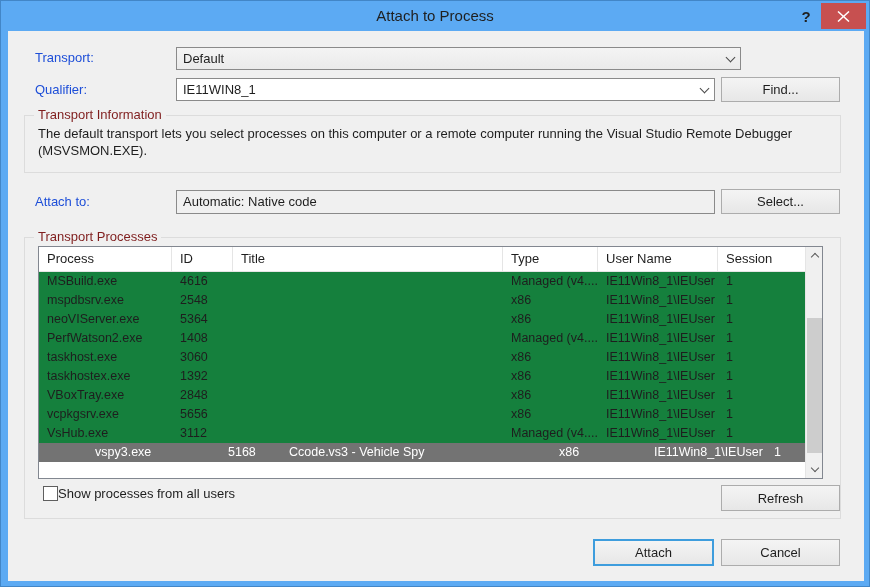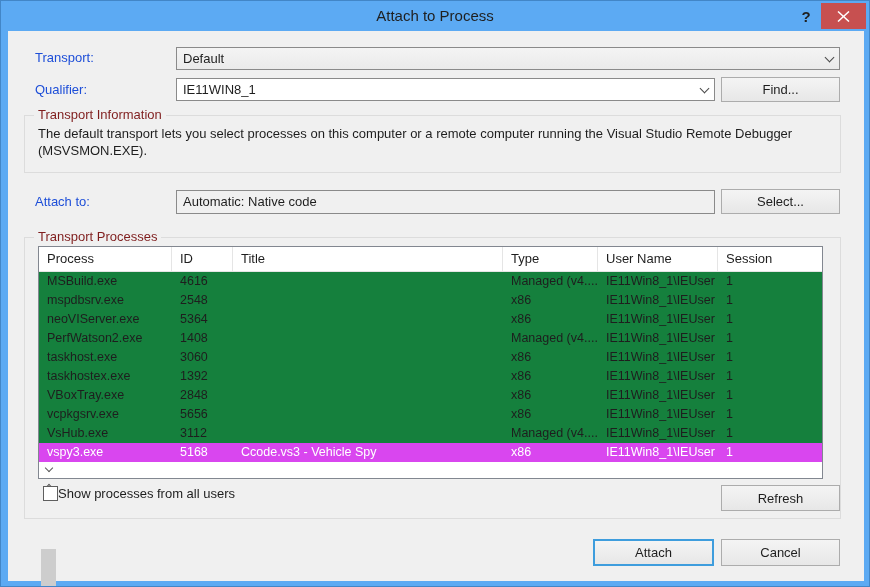--- a/index.html
+++ b/index.html
@@ -57,36 +57,36 @@
   .btn.default { border:2px solid #3e9ddd; }
 
   .groupbox { position:absolute; border:1px solid #dcdcdc; }
   .groupbox .legend {
     position:absolute; top:-9px; left:9px; background:#f0f0f0; padding:0 4px; color:#7f1d1d;
   }
   .ti-text { position:absolute; left:13px; top:9px; width:772px; line-height:17px; color:#1e1e1e; }
 
   .proc-table {
     position:absolute; left:30px; top:215px; width:785px; height:233px;
-    background:#fff; border:1px solid #828790; display:flex;flex-direction:column;
+    background:#fff; border:1px solid #828790; display:flex;
   }
   .table-main { flex:1; overflow:hidden; }
   .thead {
     display:grid; grid-template-columns:133px 61px 270px 95px 120px 1fr;
     height:25px; border-bottom:1px solid #e5e5e5; background:#fff;
   }
   .hcell { line-height:24px; padding-left:8px; border-right:1px solid #e5e5e5; color:#1e1e1e;
     white-space:nowrap; overflow:hidden; }
   .hcell:last-child { border-right:none; }
   .trow {
     display:grid; grid-template-columns:133px 61px 270px 95px 120px 1fr;
     height:19px; background:#15803d;
   }
   .tcell { line-height:19px; padding-left:8px; font-size:12.5px; white-space:nowrap; overflow:hidden; color:#1e1e1e; }
-  .trow.selected { background:#d946ef; }
+  .trow.selected { background:#737373;padding-left:48px; }
   .trow.selected .tcell { color:#fff; }
 
   .scrollbar {
     width:17px; background:#f0f0f0; position:relative; border-left:1px solid #e5e5e5;
   }
   .sb-btn { position:absolute; left:0; width:17px; height:17px; display:flex; align-items:center; justify-content:center; }
   .sb-up { top:0; } .sb-down { bottom:0; }
   .sb-chev { width:6px; height:6px; border-right:1.4px solid #5a5a5a; border-bottom:1.4px solid #5a5a5a; }
   .sb-up .sb-chev { transform:rotate(-135deg); margin-top:3px; }
   .sb-down .sb-chev { transform:rotate(45deg); margin-bottom:3px; }
@@ -111,21 +111,21 @@
     <div class="close-btn">
       <svg class="x-icon" width="13" height="11" viewBox="0 0 13 11">
         <path d="M1 0.5 L12 10.5 M12 0.5 L1 10.5" stroke="#ffffff" stroke-width="1.5" fill="none"></path>
       </svg>
     </div>
   </div>
 
   <div class="client">
 
     <div class="lbl" style="left:27px; top:19px;">Transport:</div>
-    <div class="combo" style="left:168px; top:16px; width:664px;">
+    <div class="combo" style="left:168px; top:16px; width:565px;">
       <span class="val">Default</span>
       <span class="arrow-zone">
           <span class="chev"></span>
         </span>
     </div>
 
     <div class="lbl" style="left:27px; top:51px;">Qualifier:</div>
     <div class="combo editable" style="left:168px; top:47px; width:539px;">
       <span class="val">IE11WIN8_1</span>
       <span class="arrow-zone">

